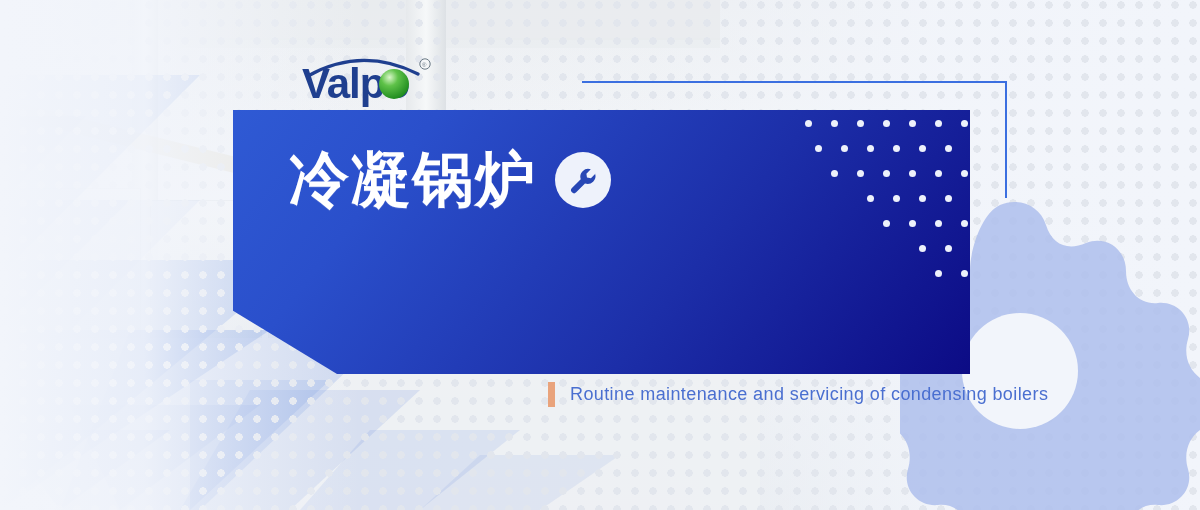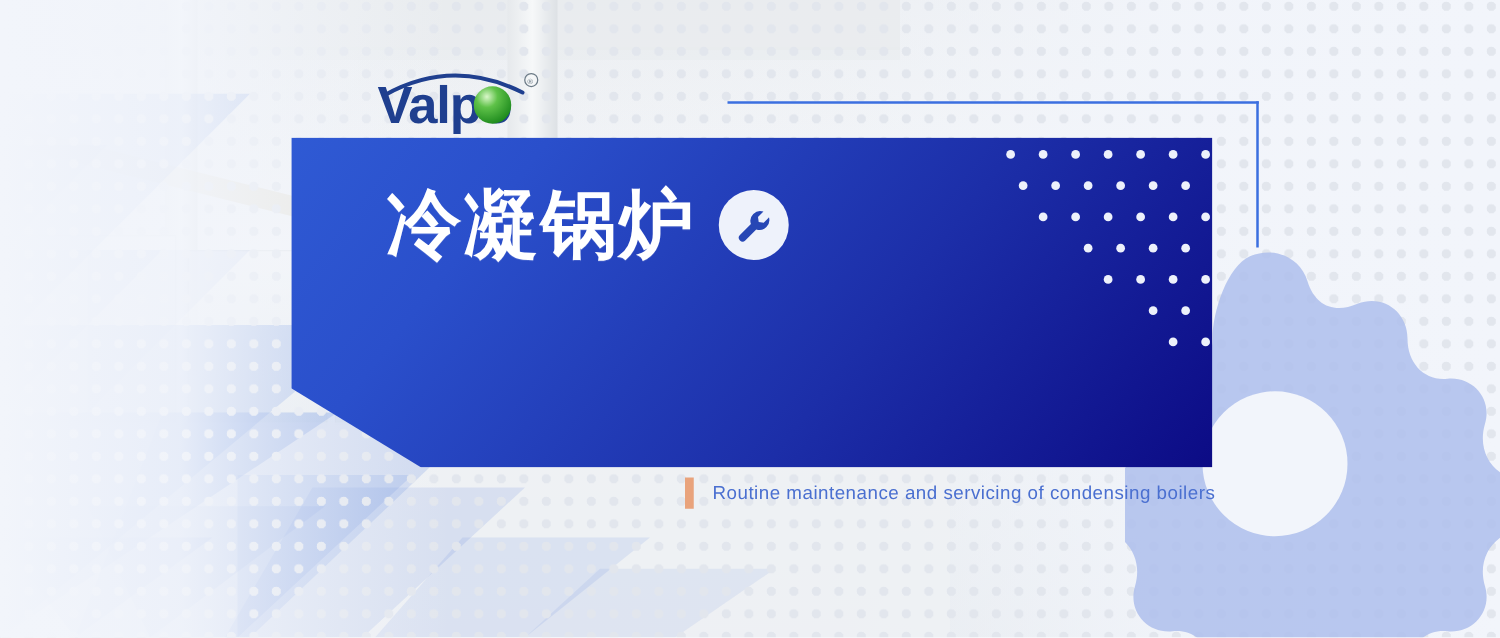--- a/index.html
+++ b/index.html
@@ -53,21 +53,21 @@
     background:linear-gradient(128deg,#2f5ad4 0%,#2a4fcb 22%,#1c2ea8 62%,#0c0b85 100%);
     clip-path:polygon(0 0, 100% 0, 100% 100%, 104px 100%, 0 76%);
   }
   #boxdots{
     position:absolute;left:0;top:0;width:737px;height:264px;overflow:hidden;
   }
   #boxdots i{position:absolute;width:7px;height:7px;border-radius:50%;background:#edf1fb;}
 
   #titletext{
     position:absolute;
-    left:76px; top:28px;
+    left:56px; top:28px;
     color:#ffffff;
   }
   .tline{
     font-family:"Liberation Sans", sans-serif;
     font-weight:bold;
     font-size:60px;
     line-height:83px;
     letter-spacing:2px;
     white-space:nowrap;
     display:flex;
@@ -98,21 +98,21 @@
     position:absolute;
     left:548px; top:382px;
     display:flex;align-items:center;
   }
   #sub-accent{
     width:7px;height:25px;background:#e9a37c;flex:0 0 auto;
   }
   #sub-text{
     margin-left:15px;
     font-family:"Liberation Sans", sans-serif;
-    font-size:15px;
+    font-size:18px;
     letter-spacing:.4px;
     color:#4a6fd0;
     white-space:nowrap;
   }
 
   
   #logo{position:absolute;left:300px;top:48px;width:160px;height:60px;}
 </style>
 </head>
 <body>

